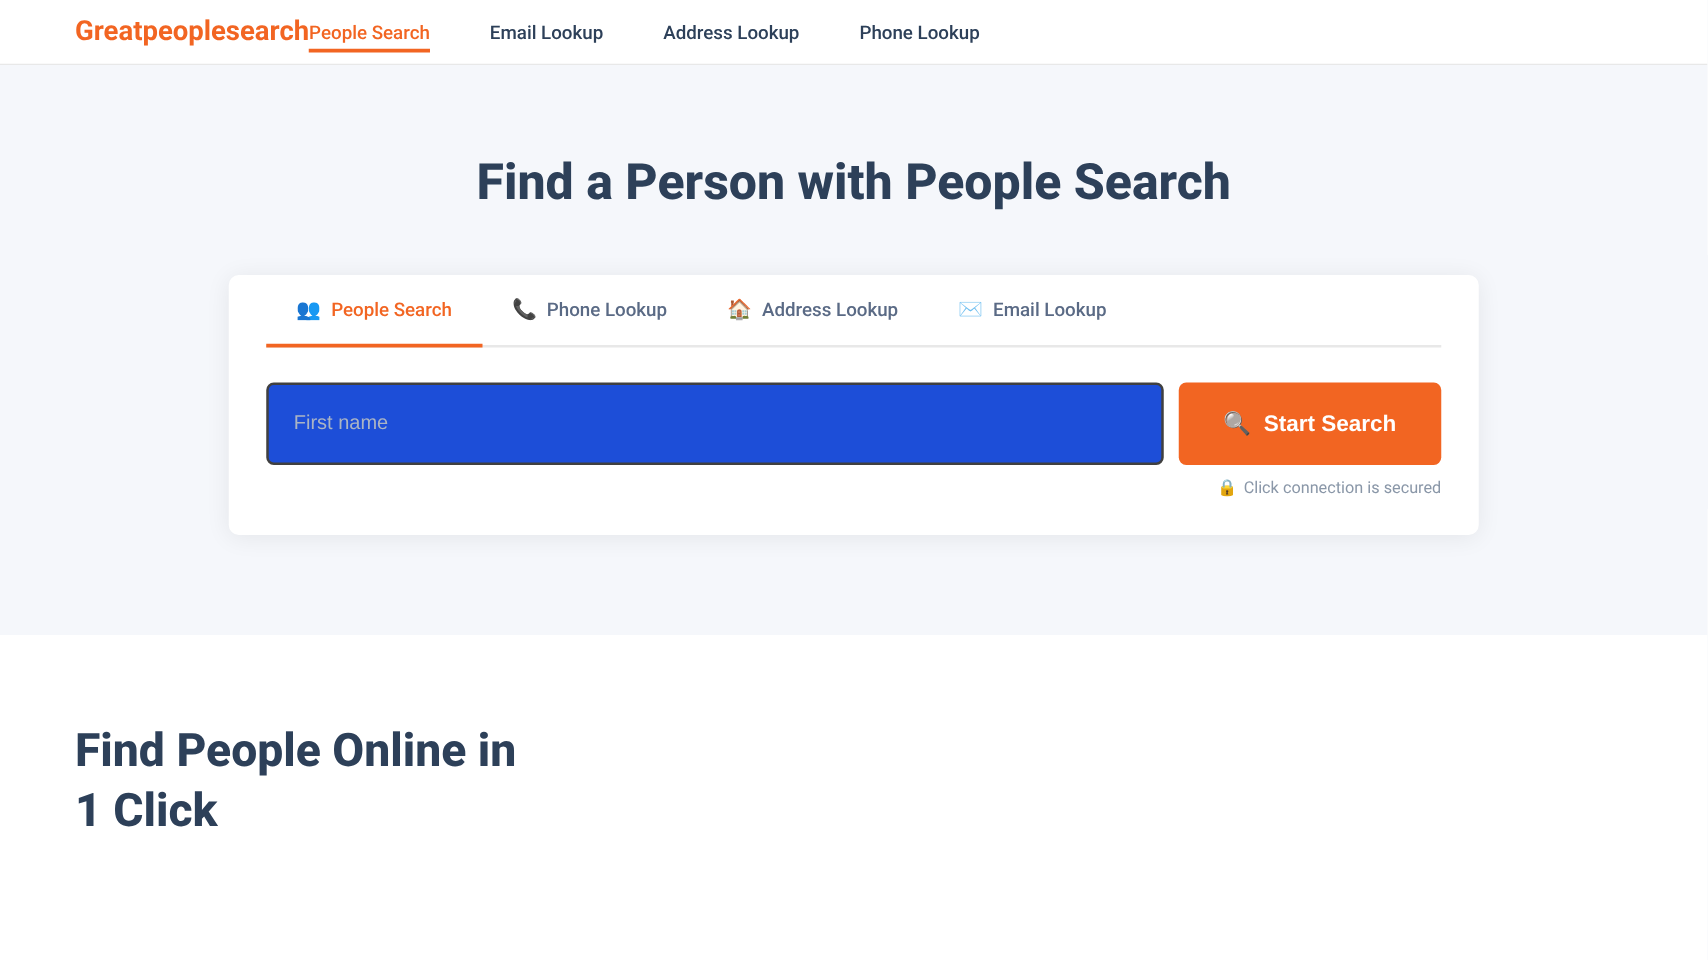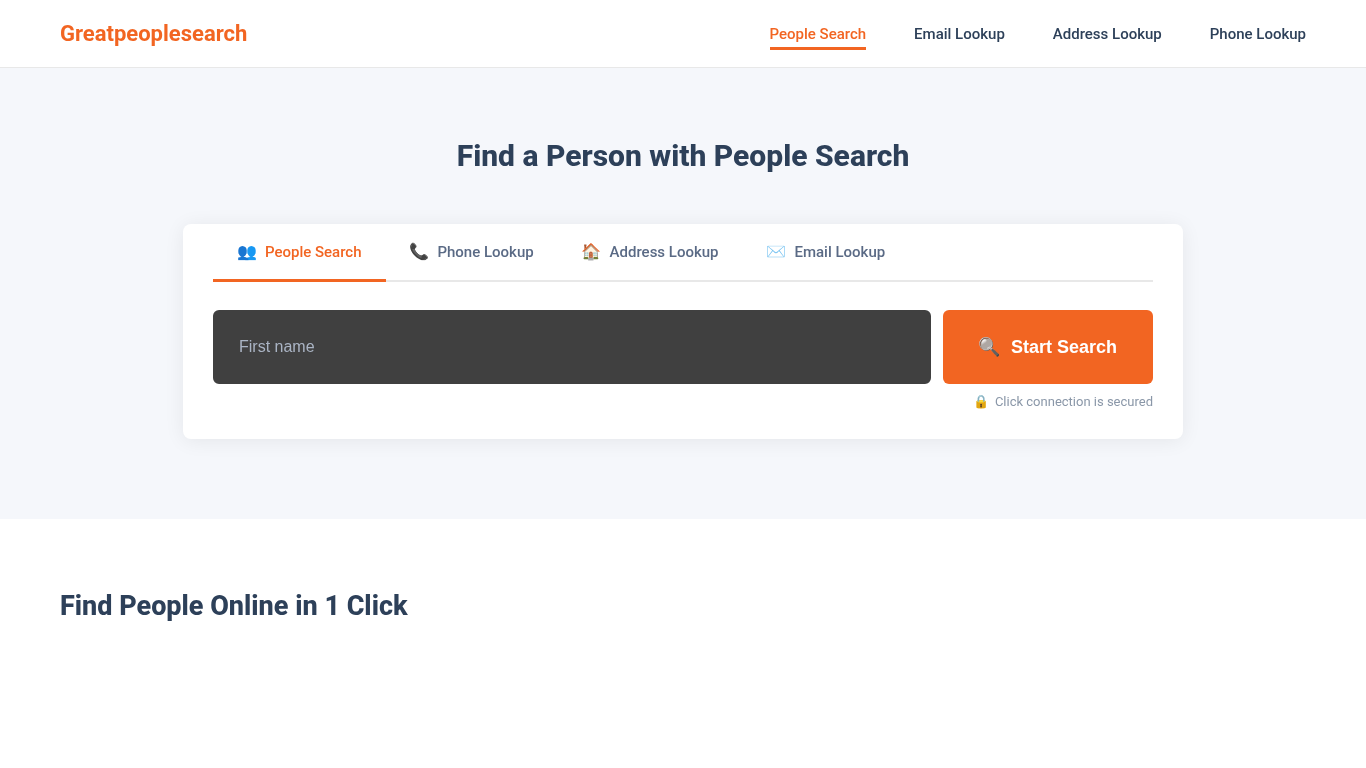--- a/index.html
+++ b/index.html
@@ -12,23 +12,23 @@
       font-family: -apple-system, BlinkMacSystemFont, 'Segoe UI', Roboto, sans-serif;
       background: #fff;
       width: 1366px;
       min-height: 768px;
     }
 
     
     nav {
       display: flex;
       align-items: center;
-      justify-content: space-between;
+      justify-content: flex-start;
       padding: 0 60px;
-      height: 68px;
+      height: 52px;
       background: #fff;
       border-bottom: 1px solid #e8e8e8;
     }
 
     .nav-logo {
       font-size: 22px;
       font-weight: 700;
       color: #f26522;
       text-decoration: none;
     }
@@ -53,21 +53,21 @@
     }
 
     
     .hero {
       background: #f5f7fb;
       padding: 70px 60px 80px;
       text-align: center;
     }
 
     .hero-title {
-      font-size: 30px;
+      font-size: 40px;
       font-weight: 800;
       color: #2d4059;
       margin-bottom: 50px;
       line-height: 1.2;
     }
 
     
     .search-container {
       max-width: 1000px;
       margin: 0 auto;
@@ -110,26 +110,26 @@
     
     .search-form {
       display: flex;
       gap: 12px;
       align-items: stretch;
     }
 
     .search-input {
       flex: 1;
       padding: 22px 20px;
-      border: 6px solid #404040;
+      border: 2px solid #404040;
       border-radius: 6px;
       font-size: 16px;
       color: #aab4c4;
       outline: none;
-      background: #404040;
+      background: #1d4ed8;
     }
 
     .search-input::placeholder {
       color: #aab4c4;
     }
 
     .search-btn {
       display: flex;
       align-items: center;
       gap: 10px;
@@ -162,21 +162,21 @@
       font-size: 13px;
     }
 
     
     .lower-section {
       background: #fff;
       padding: 70px 60px;
     }
 
     .lower-title {
-      font-size: 27px;
+      font-size: 37px;
       font-weight: 800;
       color: #2d4059;
       max-width: 380px;
       line-height: 1.3;
     }
   </style>
 </head>
 <body>
 
 <nav>

